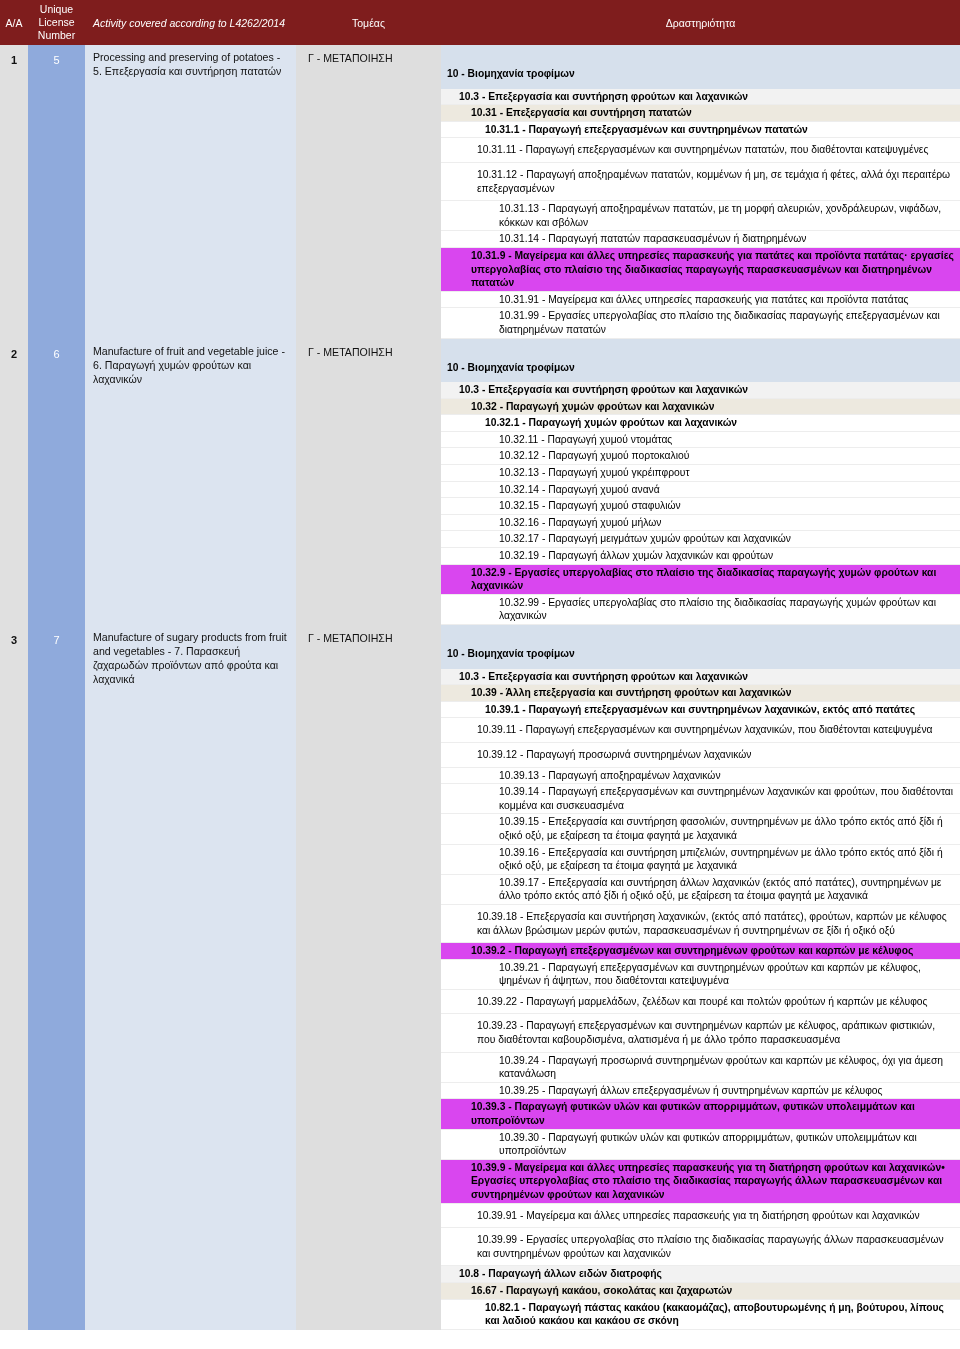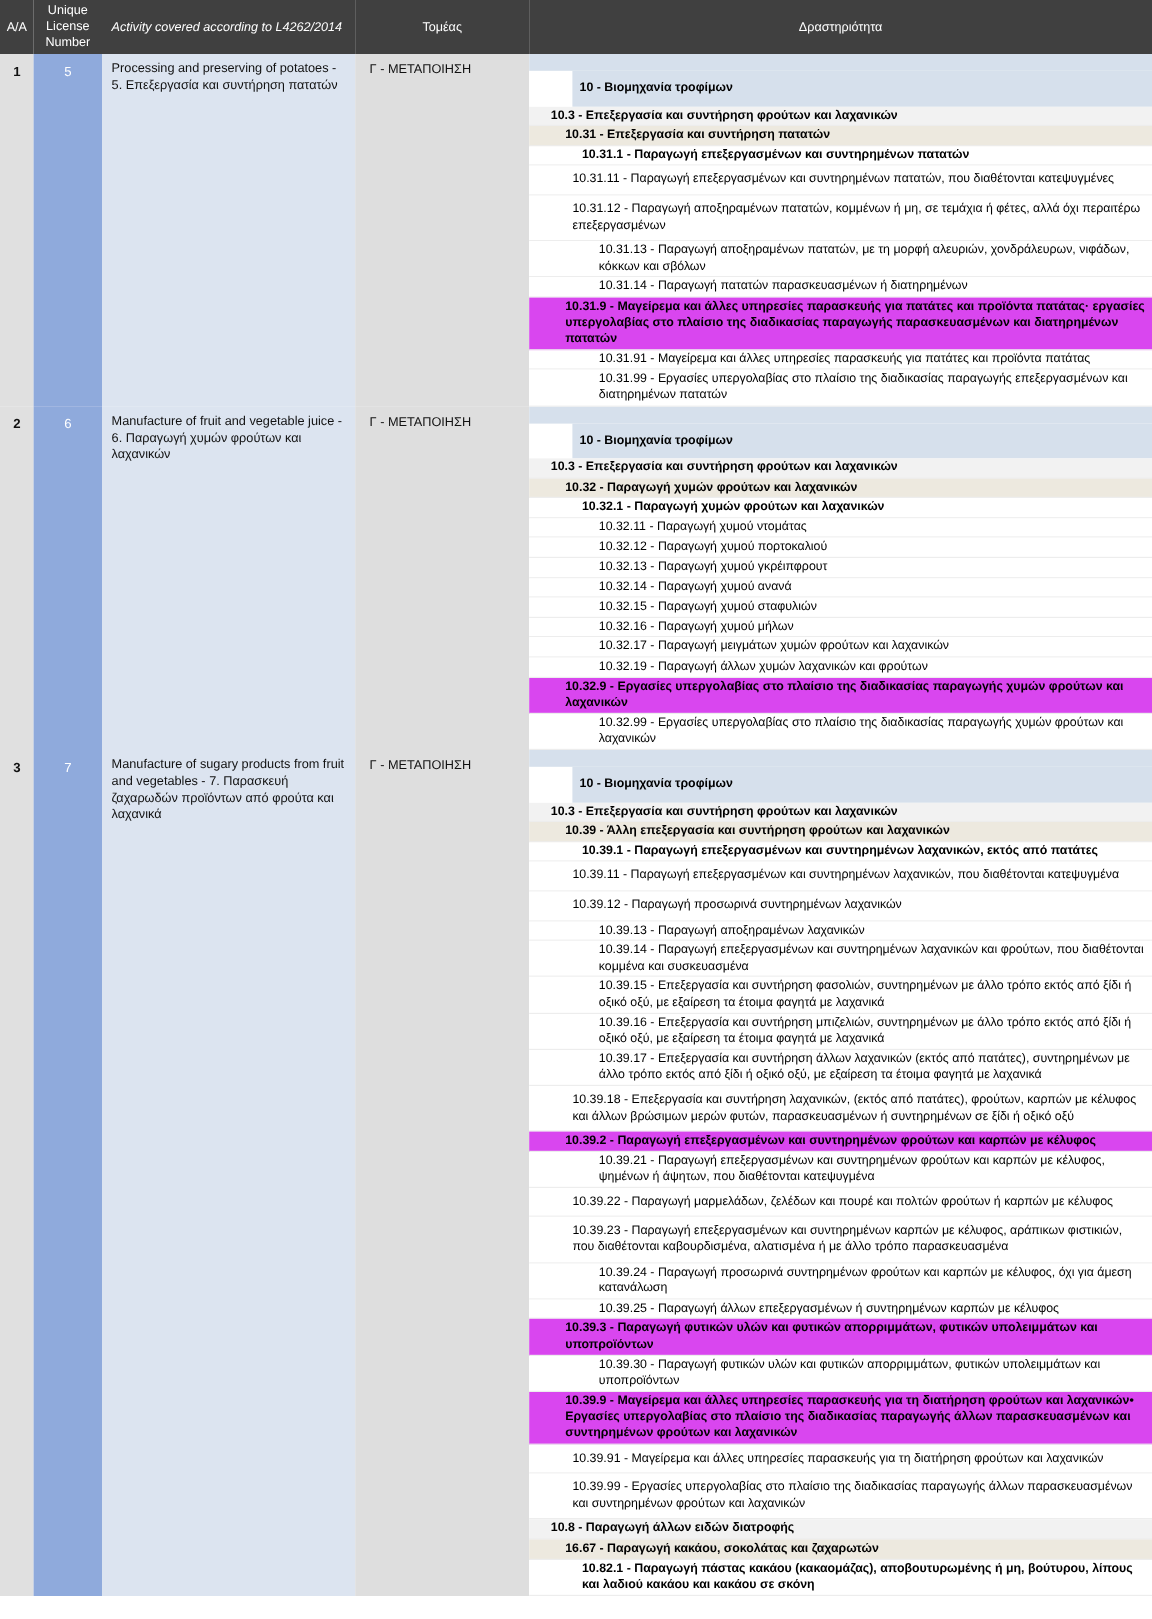--- a/index.html
+++ b/index.html
@@ -20,21 +20,21 @@
     table-layout:fixed;
   }
   col.c-aa{width:28px;}
   col.c-lic{width:57px;}
   col.c-act{width:211px;}
   col.c-sec{width:145px;}
   col.c-dra{width:519px;}
 
   
   thead td{
-    background:#404040;
+    background:#7f1d1d;
     color:#ffffff;
     font-size:10.5px;
     font-weight:normal;
     padding:3px 4px;
     vertical-align:middle;
     border:none;
   }
   td.h-aa{text-align:center;}
   td.h-lic{text-align:center;line-height:13px;}
   td.h-act{text-align:left;padding-left:8px;font-style:italic;}
@@ -88,21 +88,20 @@
     padding:1px 6px 1px 0;
     border-bottom:1px solid #EDEDED;
   }
   .node.lvl1{
     background:#D6E0EC;
     font-weight:bold;
     padding-left:6px;
     padding-top:8px;
     padding-bottom:8px;
     border-bottom:none;
-    margin-left:36px;
   }
   .node.pad-top{
     height:14px;
     background:#D6E0EC;
     border-bottom:none;
     padding:0;
   }
   .node.lvl2{
     background:#F2F2F2;
     font-weight:bold;

